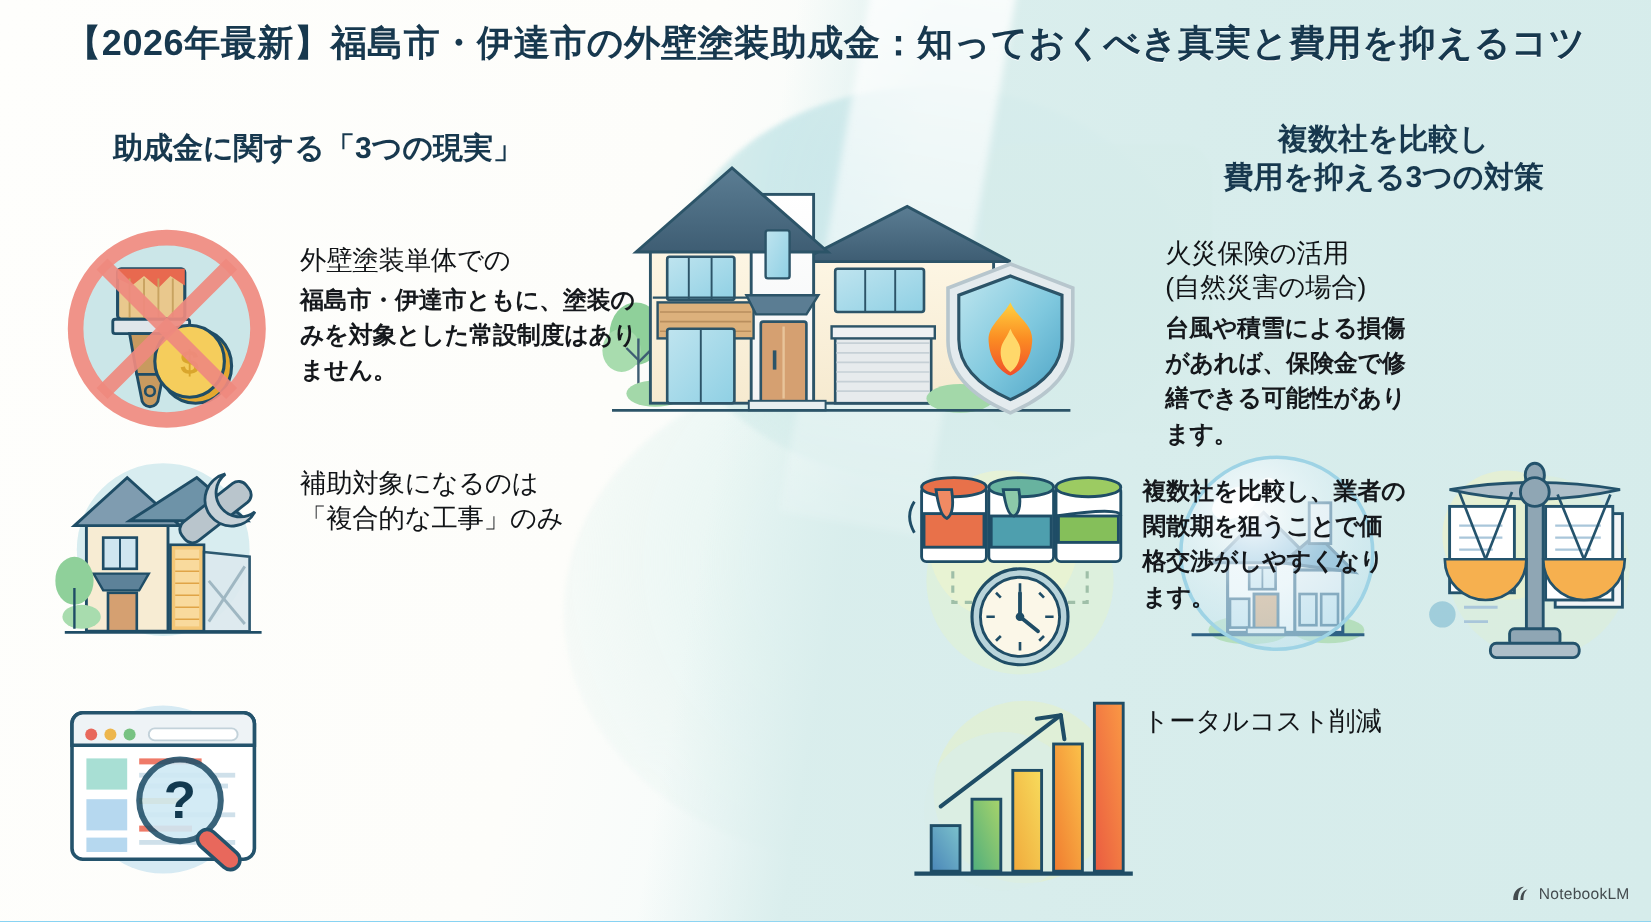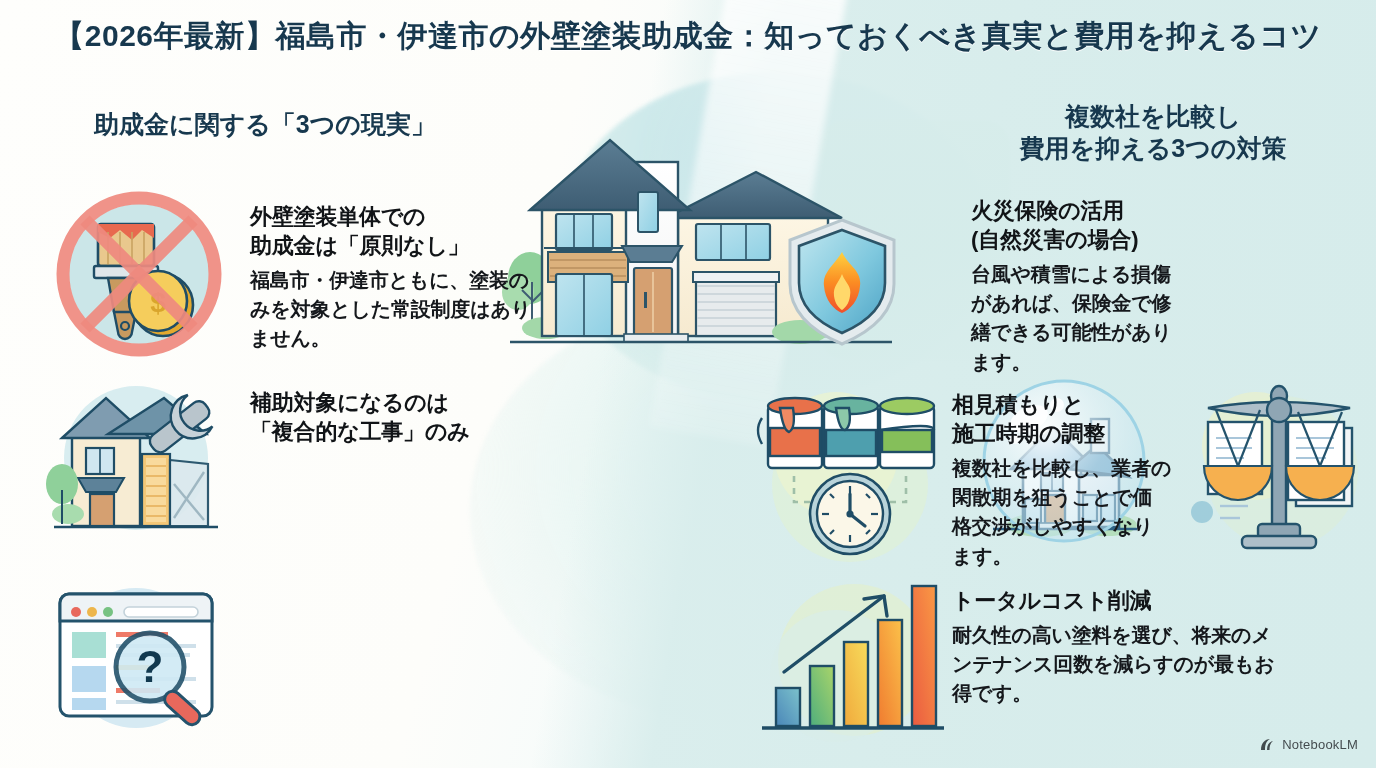--- a/index.html
+++ b/index.html
@@ -60,21 +60,21 @@
     line-height:1.28;text-align:center;
   }
   #head-left{left:30px;top:108px;width:470px;}
   #head-right{left:930px;top:100px;width:446px;}
 
   
   .row{position:absolute;display:flex;align-items:flex-start;}
   .row .icon-wrap{position:relative;flex:0 0 auto;}
   .row .txt{flex:1 1 auto;}
   .r-title{
-    font-size:22px;font-weight:bold;color:#111417;line-height:1.32;
+    font-size:22px;font-weight:normal;color:#111417;line-height:1.32;
     letter-spacing:-.2px;
   }
   .r-body{
     margin-top:6px;font-size:20px;color:#15181c;line-height:1.46;
     letter-spacing:-.2px;font-weight:bold;
   }
 
   
   #row-l1{left:46px;top:186px;width:560px;}
   #row-l2{left:46px;top:372px;width:560px;}
@@ -252,21 +252,20 @@
         </g>
 
         <circle cx="93" cy="88" r="76" fill="none" stroke="#ef8a7f" stroke-width="13" opacity=".92"></circle>
         <line x1="39" y1="34" x2="147" y2="142" stroke="#ef8a7f" stroke-width="13" opacity=".92"></line>
         <line x1="147" y1="34" x2="39" y2="142" stroke="#ef8a7f" stroke-width="13" opacity=".92"></line>
       </svg>
     </div>
     <div class="txt">
       <div class="r-title">
         <div>外壁塗装単体での</div>
-        <div>助成金は「原則なし」</div>
       </div>
       <div class="r-body" style="max-width:290px">福島市・伊達市ともに、塗装のみを対象とした常設制度はありません。</div>
     </div>
   </div>
 
   <div class="row" id="row-l2">
     <div class="icon-wrap">
       <svg class="ic" width="186" height="176" viewBox="0 0 186 176">
         <circle cx="90" cy="86" r="72" fill="#d8edf0"></circle>
 
@@ -381,24 +380,20 @@
         <circle cx="93" cy="84" r="80" fill="url(#bubG)" stroke="#9ed3e5" stroke-width="3"></circle>
         <ellipse cx="58" cy="42" rx="20" ry="12" fill="#ffffff" opacity=".85" transform="rotate(-25 58 42)"></ellipse>
         <circle cx="86" cy="28" r="7" fill="#ffffff" opacity=".85"></circle>
         <circle cx="44" cy="62" r="5" fill="#ffffff" opacity=".75"></circle>
       </svg>
     </div>
   </div>
 
   <div class="row" id="row-r2">
     <div class="txt">
-      <div class="r-title">
-        <div>相見積もりと</div>
-        <div>施工時期の調整</div>
-      </div>
       <div class="r-body" style="max-width:220px">複数社を比較し、業者の閑散期を狙うことで価格交渉がしやすくなります。</div>
     </div>
     <div class="icon-wrap">
       <svg class="ic" width="190" height="180" viewBox="0 0 190 180">
         <circle cx="96" cy="88" r="76" fill="#dbeedd" opacity=".8"></circle>
         <circle cx="70" cy="62" r="54" fill="#e8f0cd" opacity=".75"></circle>
 
         <rect x="22" y="38" width="54" height="72" fill="#ffffff" stroke="#24536c" stroke-width="2.4"></rect>
         <g stroke="#a9c6da" stroke-width="2">
             <line x1="30" y1="54" x2="66" y2="54"></line>
@@ -436,21 +431,20 @@
           </g>
       </svg>
     </div>
   </div>
 
   <div class="row" id="row-r3">
     <div class="txt">
       <div class="r-title">
         <div>トータルコスト削減</div>
       </div>
-      <div class="r-body" style="max-width:330px">耐久性の高い塗料を選び、将来のメンテナンス回数を減らすのが最もお得です。</div>
     </div>
   </div>
 
   <div style="position:absolute;left:744px;top:384px">
     <svg width="212" height="186" viewBox="0 0 212 186">
       <circle cx="106" cy="100" r="78" fill="#dff0d8" opacity=".75"></circle>
       <circle cx="92" cy="70" r="62" fill="#edf3cf" opacity=".7"></circle>
 
       <g stroke="#1f4d66" stroke-width="2.4">
         <g>

